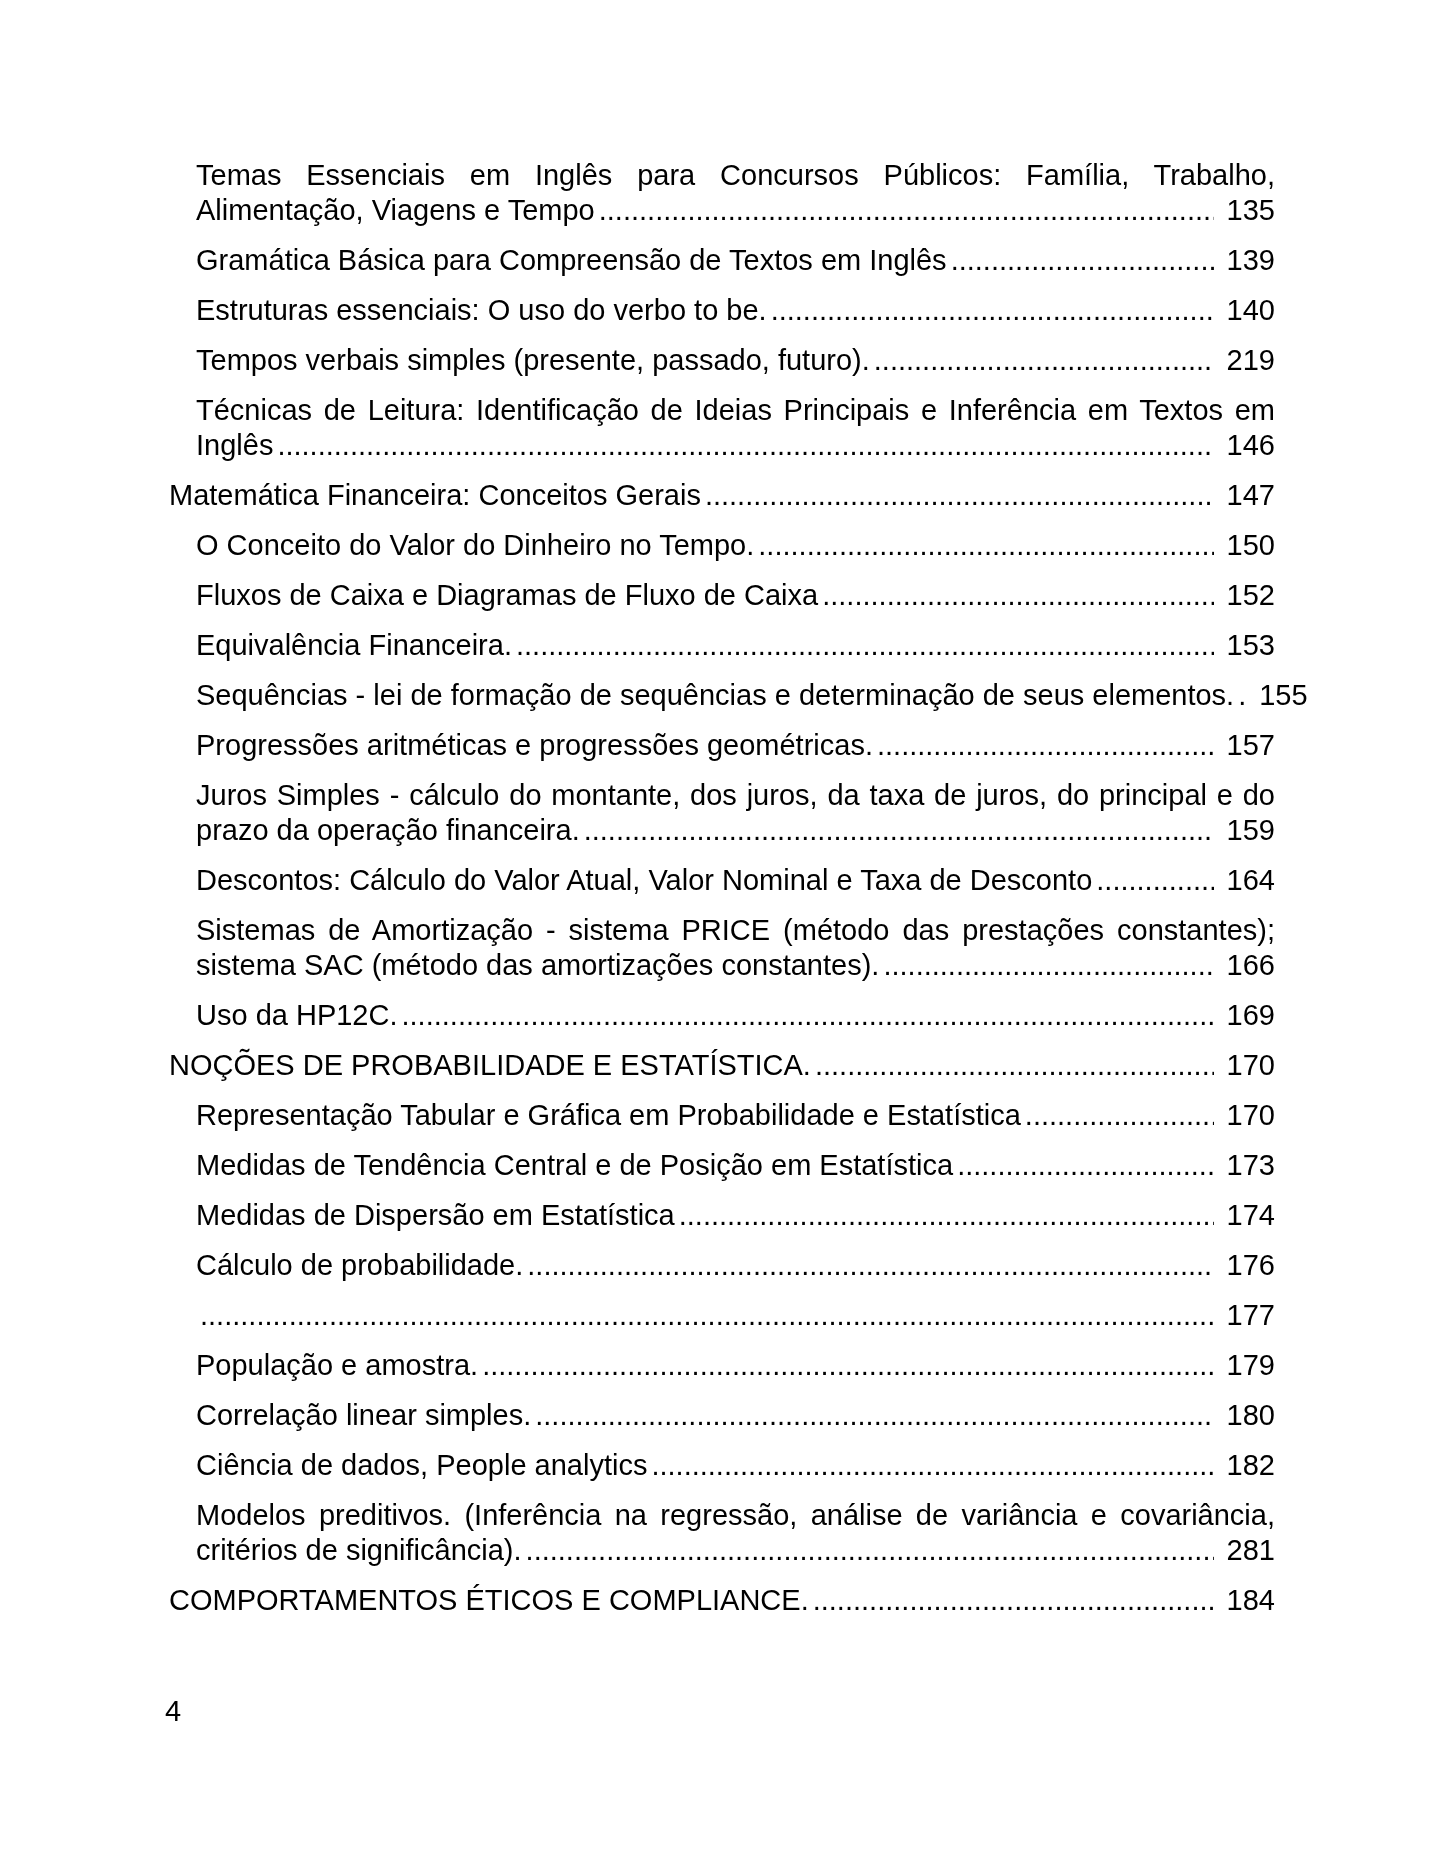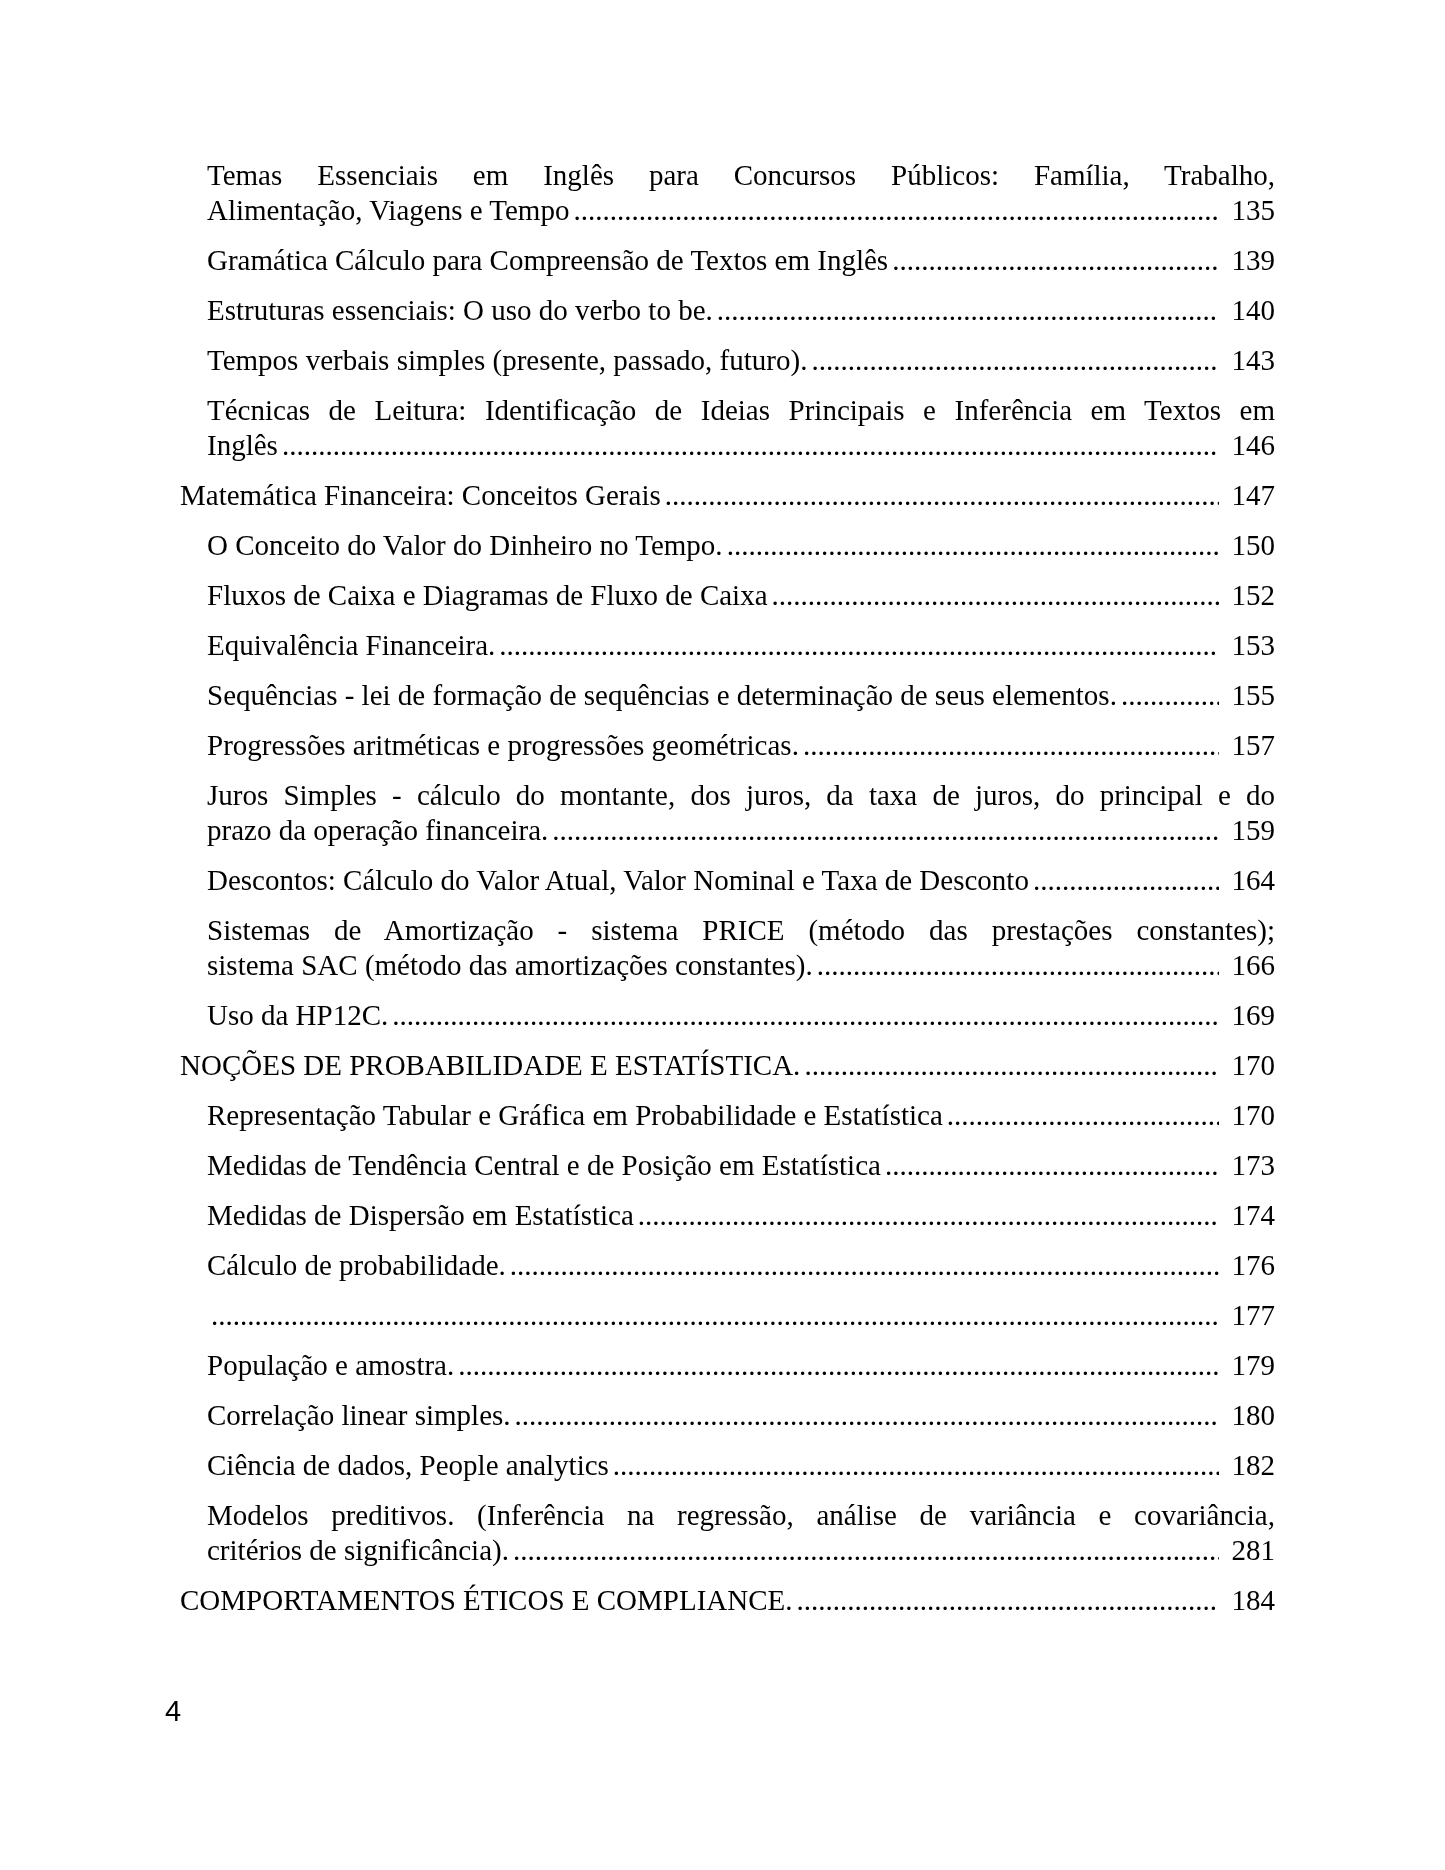--- a/index.html
+++ b/index.html
@@ -14,21 +14,21 @@
     box-sizing: border-box;
     background: #ffffff;
     color: #000000;
     font-family: "Liberation Sans", "DejaVu Sans", sans-serif;
     font-size: 29px;
     line-height: 35px;
     padding: 158px 170px 0 165px;
     overflow: hidden;
   }
   .toc { display: block; }
-  .entry { margin: 0 0 15px 15px; font-family: Liberation Serif, serif; }
+  .entry { margin: 0 0 15px 4px; }
   .entry.level-2 { padding-left: 27px; }
   
   .tline.justified {
     text-align: justify;
     text-align-last: justify;
   }
   
   .tline.lastline {
     display: flex;
     align-items: flex-start;
@@ -63,37 +63,37 @@
       <div class="entry level-2">
         <div class="tline justified">Temas Essenciais em Inglês para Concursos Públicos: Família, Trabalho,</div>
         <div class="tline lastline">
           <span class="ttext">Alimentação, Viagens e Tempo</span>
           <span class="leader"></span>
           <span class="pnum">135</span>
         </div>
       </div>
       <div class="entry level-2">
         <div class="tline lastline">
-          <span class="ttext">Gramática Cálculo para Compreensão de Textos em Inglês</span>
+          <span class="ttext">Gramática Básica para Compreensão de Textos em Inglês</span>
           <span class="leader"></span>
           <span class="pnum">139</span>
         </div>
       </div>
       <div class="entry level-2">
         <div class="tline lastline">
           <span class="ttext">Estruturas essenciais: O uso do verbo to be.</span>
           <span class="leader"></span>
           <span class="pnum">140</span>
         </div>
       </div>
       <div class="entry level-2">
         <div class="tline lastline">
           <span class="ttext">Tempos verbais simples (presente, passado, futuro).</span>
           <span class="leader"></span>
-          <span class="pnum">143</span>
+          <span class="pnum">219</span>
         </div>
       </div>
       <div class="entry level-2">
         <div class="tline justified">Técnicas de Leitura: Identificação de Ideias Principais e Inferência em Textos em</div>
         <div class="tline lastline">
           <span class="ttext">Inglês</span>
           <span class="leader"></span>
           <span class="pnum">146</span>
         </div>
       </div>

